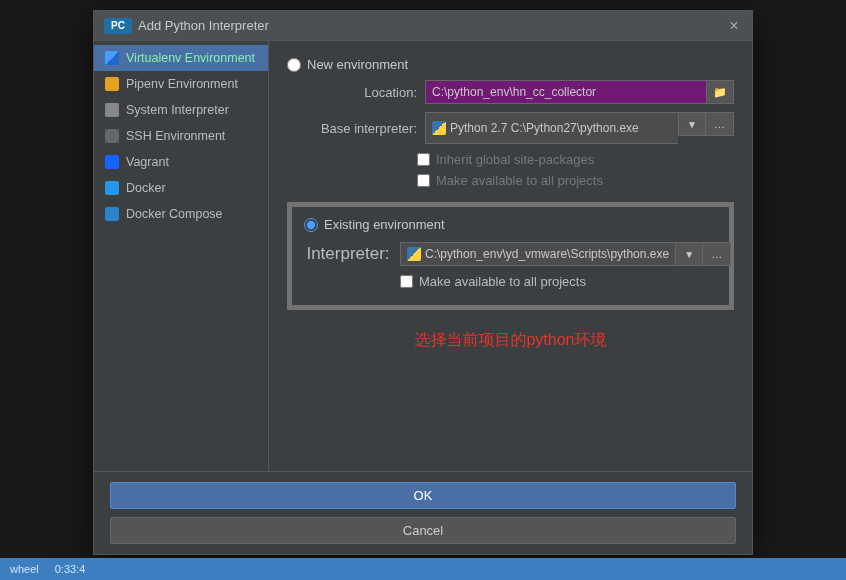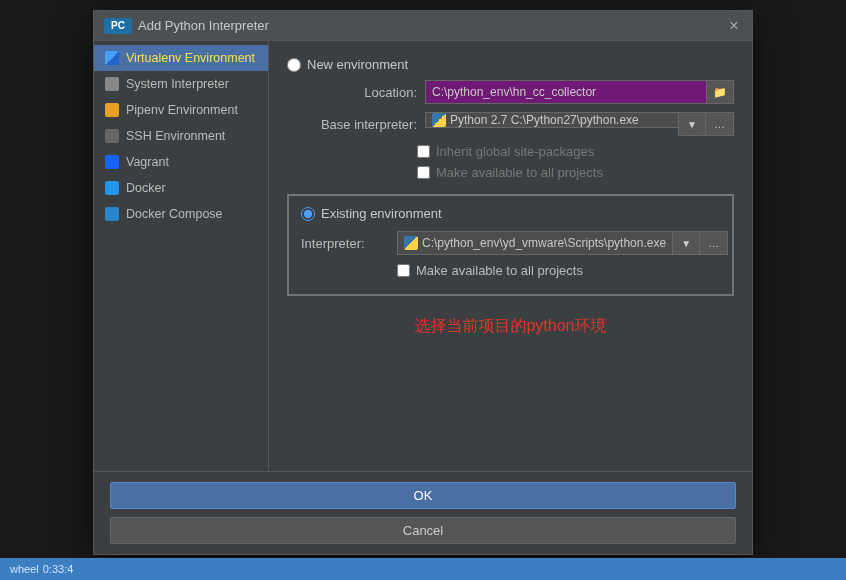--- a/index.html
+++ b/index.html
@@ -109,21 +109,21 @@
       display: flex;
       align-items: center;
       gap: 6px;
       padding: 5px 10px;
       cursor: pointer;
       color: #bbb;
       font-size: 12.5px;
     }
     .sidebar-item.active {
       background: #4a6fa5;
-      color: #fde047;
+      color: #86efac;
     }
 
     .sidebar-icon {
       width: 16px;
       height: 16px;
       flex-shrink: 0;
       display: flex;
       align-items: center;
       justify-content: center;
     }
@@ -280,21 +280,21 @@
       cursor: pointer;
     }
 
     .checkbox-text {
       color: #bbb;
       font-size: 13px;
     }
 
     
     .highlighted-section {
-      border: 2px solid #737373;
+      border: 5px solid #737373;
       padding: 10px 12px;
       margin: 6px 0;
       background: #3c3f41;
     }
 
     
     .existing-env-header {
       display: flex;
       align-items: center;
       gap: 6px;
@@ -306,22 +306,22 @@
       display: flex;
       align-items: center;
       gap: 8px;
       margin: 0 0 8px 0;
     }
 
     .interpreter-label {
       width: 88px;
       flex-shrink: 0;
       color: #bbb;
-      font-size: 13px;
-      text-align: left;
+      font-size: 17px;
+      text-align: center;
     }
 
     .interpreter-dropdown {
       display: flex;
       flex: 1;
     }
 
     .interpreter-input {
       flex: 1;
       background: #4a4c4e;
@@ -383,21 +383,21 @@
 
     
     .status-bar {
       position: absolute;
       bottom: 0; left: 0; right: 0;
       height: 22px;
       background: #3c7ebf;
       display: flex;
       align-items: center;
       padding: 0 10px;
-      gap: 4px;
+      gap: 16px;
     }
 
     .status-item {
       color: #d0e4ff;
       font-size: 11px;
     }
 
     
     .left-panel {
       position: absolute;
@@ -444,30 +444,30 @@
         <div class="sidebar-item active">
           <div class="sidebar-icon">
             <div class="icon-virtualenv"></div>
           </div>
           <span>Virtualenv Environment</span>
         </div>
 
 
         <div class="sidebar-item">
           <div class="sidebar-icon">
+            <div class="icon-pipenv"></div>
+          </div>
+          <span>Pipenv Environment</span>
+        </div>
+
+        <div class="sidebar-item">
+          <div class="sidebar-icon">
             <div class="icon-system"></div>
           </div>
           <span>System Interpreter</span>
-        </div>
-
-        <div class="sidebar-item">
-          <div class="sidebar-icon">
-            <div class="icon-pipenv"></div>
-          </div>
-          <span>Pipenv Environment</span>
         </div>
 
         <div class="sidebar-item">
           <div class="sidebar-icon">
             <div class="icon-ssh"></div>
           </div>
           <span>SSH Environment</span>
         </div>
 
         <div class="sidebar-item">
@@ -507,21 +507,21 @@
               <input type="text" class="form-input-text" value="C:\python_env\hn_cc_collector" style="">
               <button class="browse-btn">
                 <span>📁</span>
               </button>
             </div>
           </div>
 
           <div class="form-row">
             <span class="form-label">Base interpreter:</span>
             <div class="form-input-with-btn">
-              <div class="interpreter-input" style="border-right: none; border: 1px solid #666; border-right: none; background: #4a4c4e; padding: 3px 6px; font-size: 12px; height: 16px; display: flex; align-items: center; flex: 1; gap: 4px;">
+              <div class="interpreter-input" style="border-right: none; border: 1px solid #666; border-right: none; background: #4a4c4e; padding: 3px 6px; font-size: 12px; height: 32px; display: flex; align-items: center; flex: 1; gap: 4px;">
                 <div class="python-icon-inline"></div>
                 <span>Python 2.7 C:\Python27\python.exe</span>
               </div>
               <button class="dropdown-btn" style="border-left: 1px solid #666;">▼</button>
               <button class="browse-btn" style="border-left: none;">…</button>
             </div>
           </div>
 
           <div class="checkbox-row">
             <input type="checkbox" class="checkbox-input" style="">

